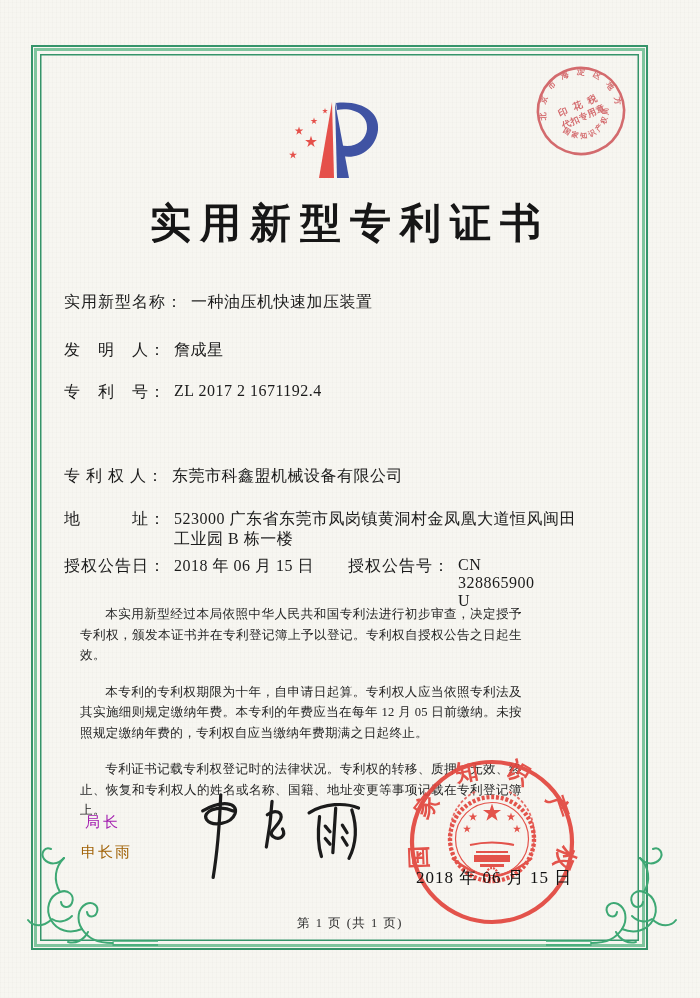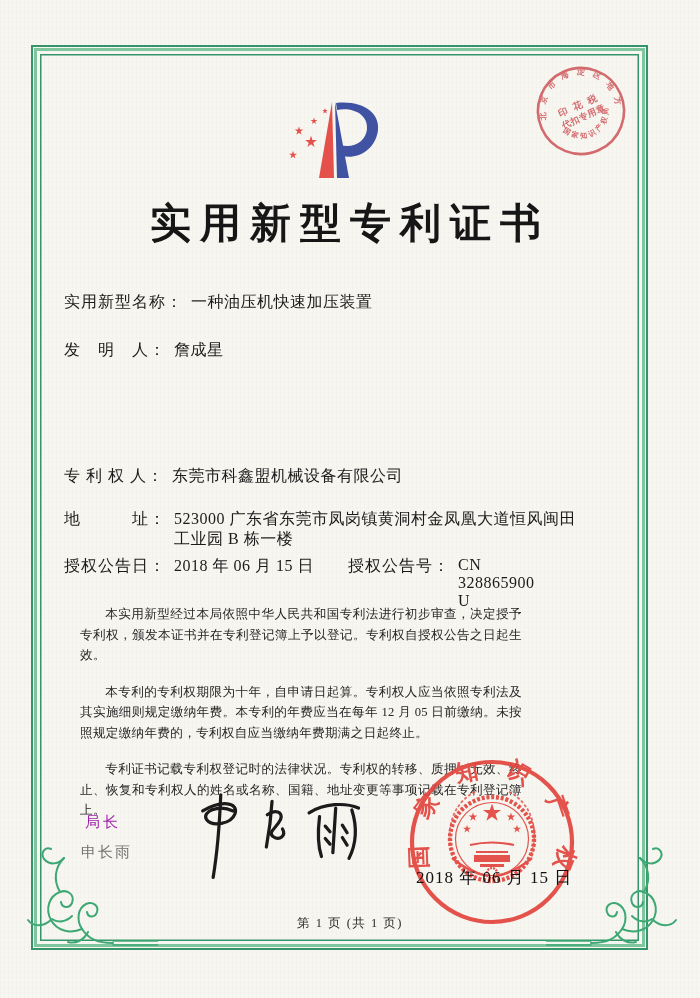--- a/index.html
+++ b/index.html
@@ -42,21 +42,21 @@
   .field-row .label{white-space:nowrap;letter-spacing:1px;}
   .field-row .value{margin-left:8px;letter-spacing:0.5px;white-space:pre-line;}
   .addr-value{width:440px;line-height:20px;}
   .grant-pair2{position:absolute;left:284px;top:0;display:flex;}
   .body-text{
     position:absolute;left:64px;top:588px;width:474px;
     font-size:12.6px;line-height:20.5px;color:#262626;text-align:justify;
   }
   .body-text p{margin:16px;text-indent:2em;letter-spacing:0.3px;}
   .sig-title{position:absolute;left:85px;top:813px;font-size:15px;letter-spacing:3px;color:#a21caf;}
-  .sig-name{position:absolute;left:81px;top:843px;font-size:15px;letter-spacing:2px;color:#737373;}
+  .sig-name{position:absolute;left:81px;top:843px;font-size:15px;letter-spacing:2px;color:#a16207;}
   .signature{position:absolute;left:168px;top:790px;}
   .seal{position:absolute;left:406px;top:756px;opacity:.93;}
   .seal-date{
     position:absolute;left:416px;top:866px;width:160px;
     font-size:17px;letter-spacing:1px;color:#111;
   }
   .footer{
     position:absolute;left:0;top:915px;width:100%;text-align:center;
     font-size:12.5px;letter-spacing:1.5px;color:#2a2a2a;
   }
@@ -111,20 +111,24 @@
 
   <div class="title">实用新型专利证书</div>
 
   <div class="field-row" style="top:292px">
     <span class="label">实用新型名称：</span>
     <span class="value">一种油压机快速加压装置</span>
   </div>
   <div class="field-row" style="top:340px">
     <span class="label">发　明　人：</span>
     <span class="value">詹成星</span>
+  </div>
+  <div class="field-row" style="top:382px">
+    <span class="label">专　利　号：</span>
+    <span class="value">ZL 2017 2 1671192.4</span>
   </div>
   <div class="field-row" style="top:466px">
     <span class="label">专 利 权 人：</span>
     <span class="value">东莞市科鑫盟机械设备有限公司</span>
   </div>
   <div class="field-row" style="top:509px">
     <span class="label">地　　　址：</span>
     <span class="value addr-value">523000 广东省东莞市凤岗镇黄洞村金凤凰大道恒风闽田
 工业园 B 栋一楼</span>
   </div>

